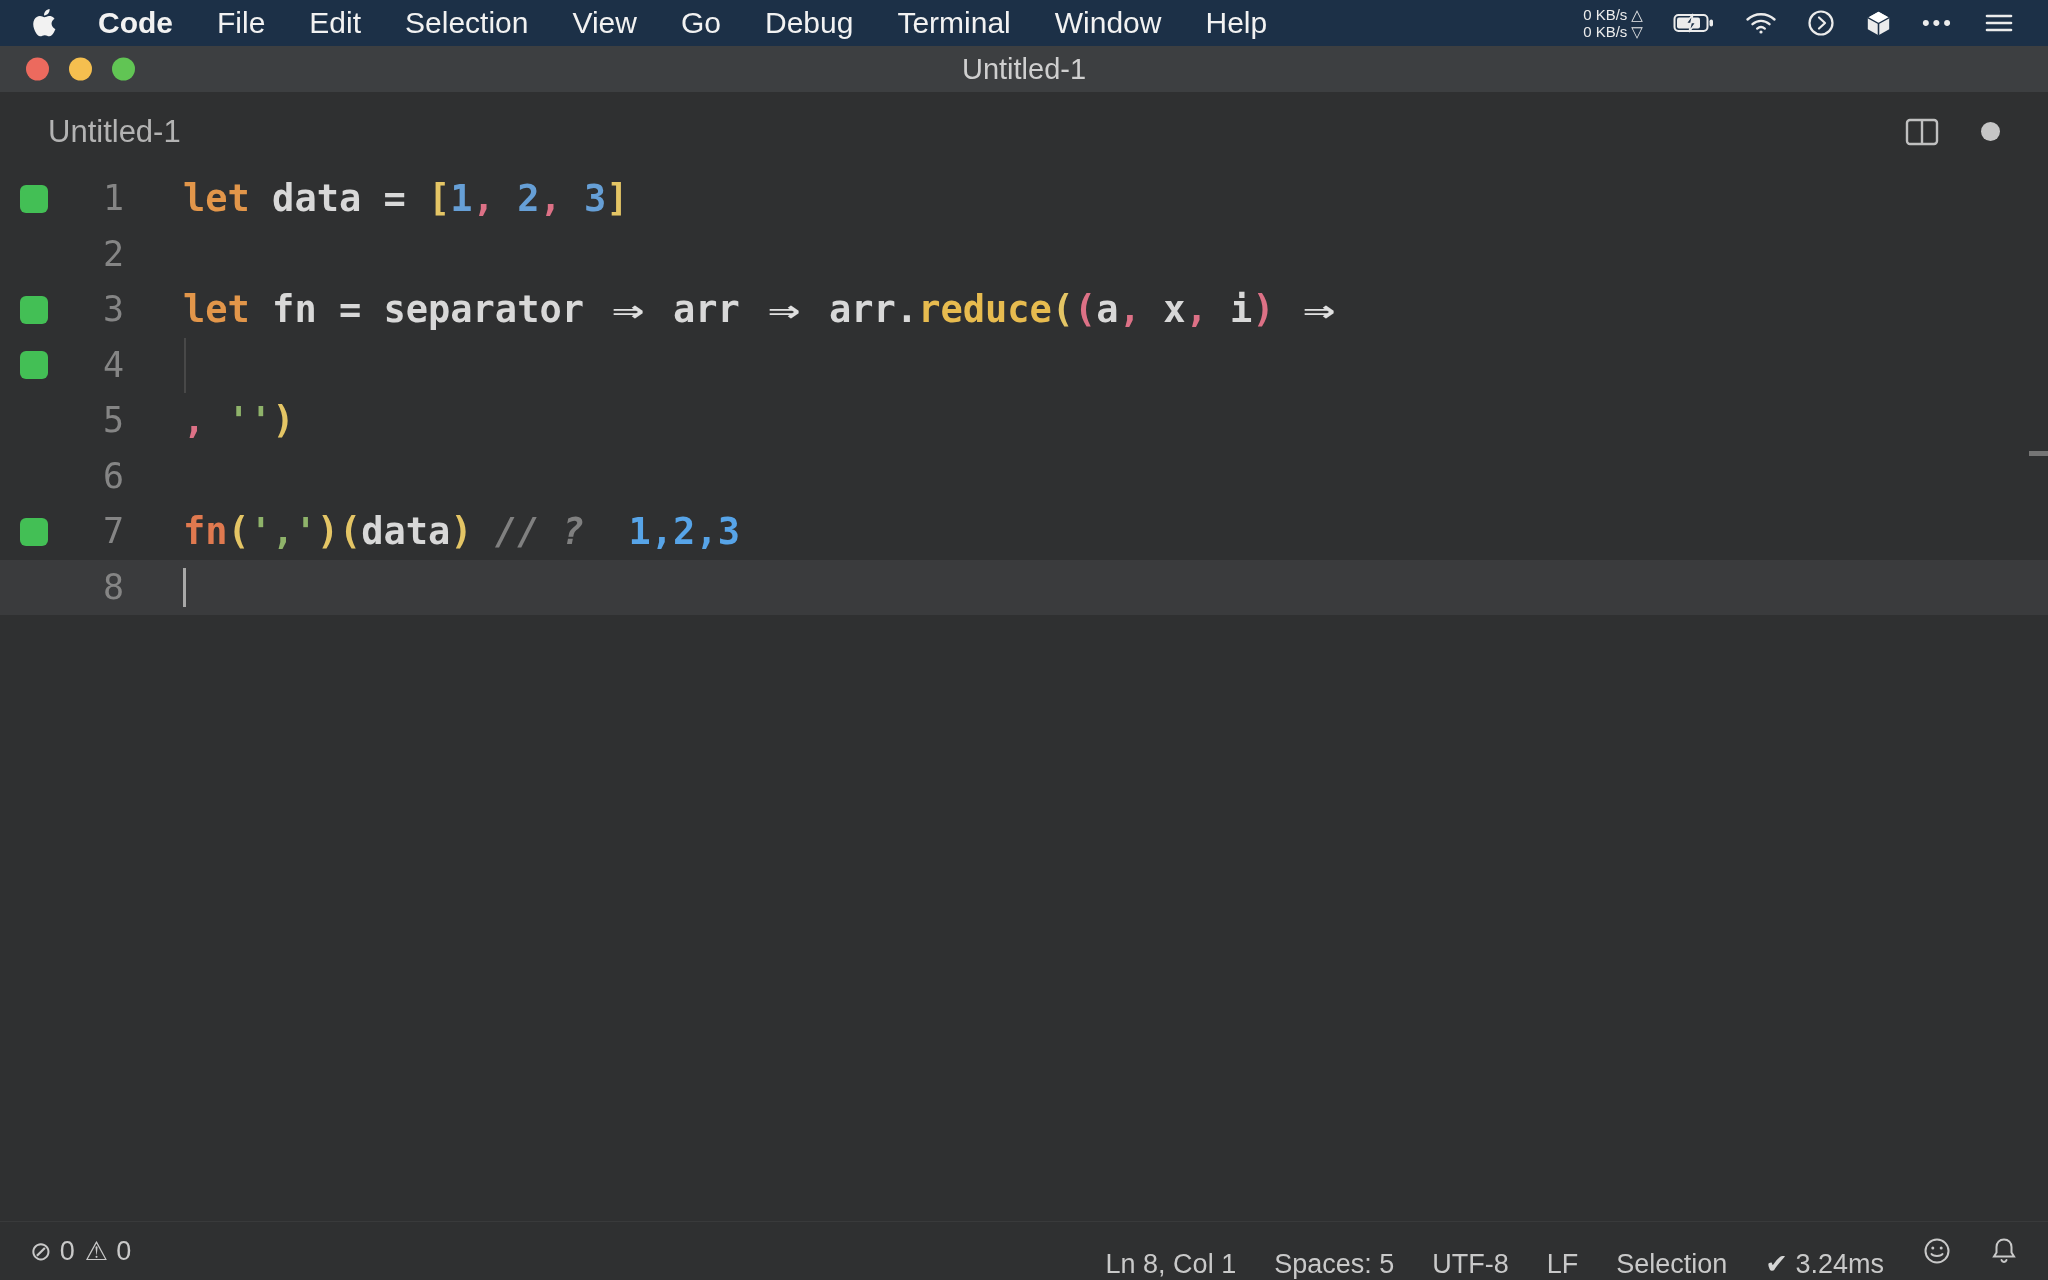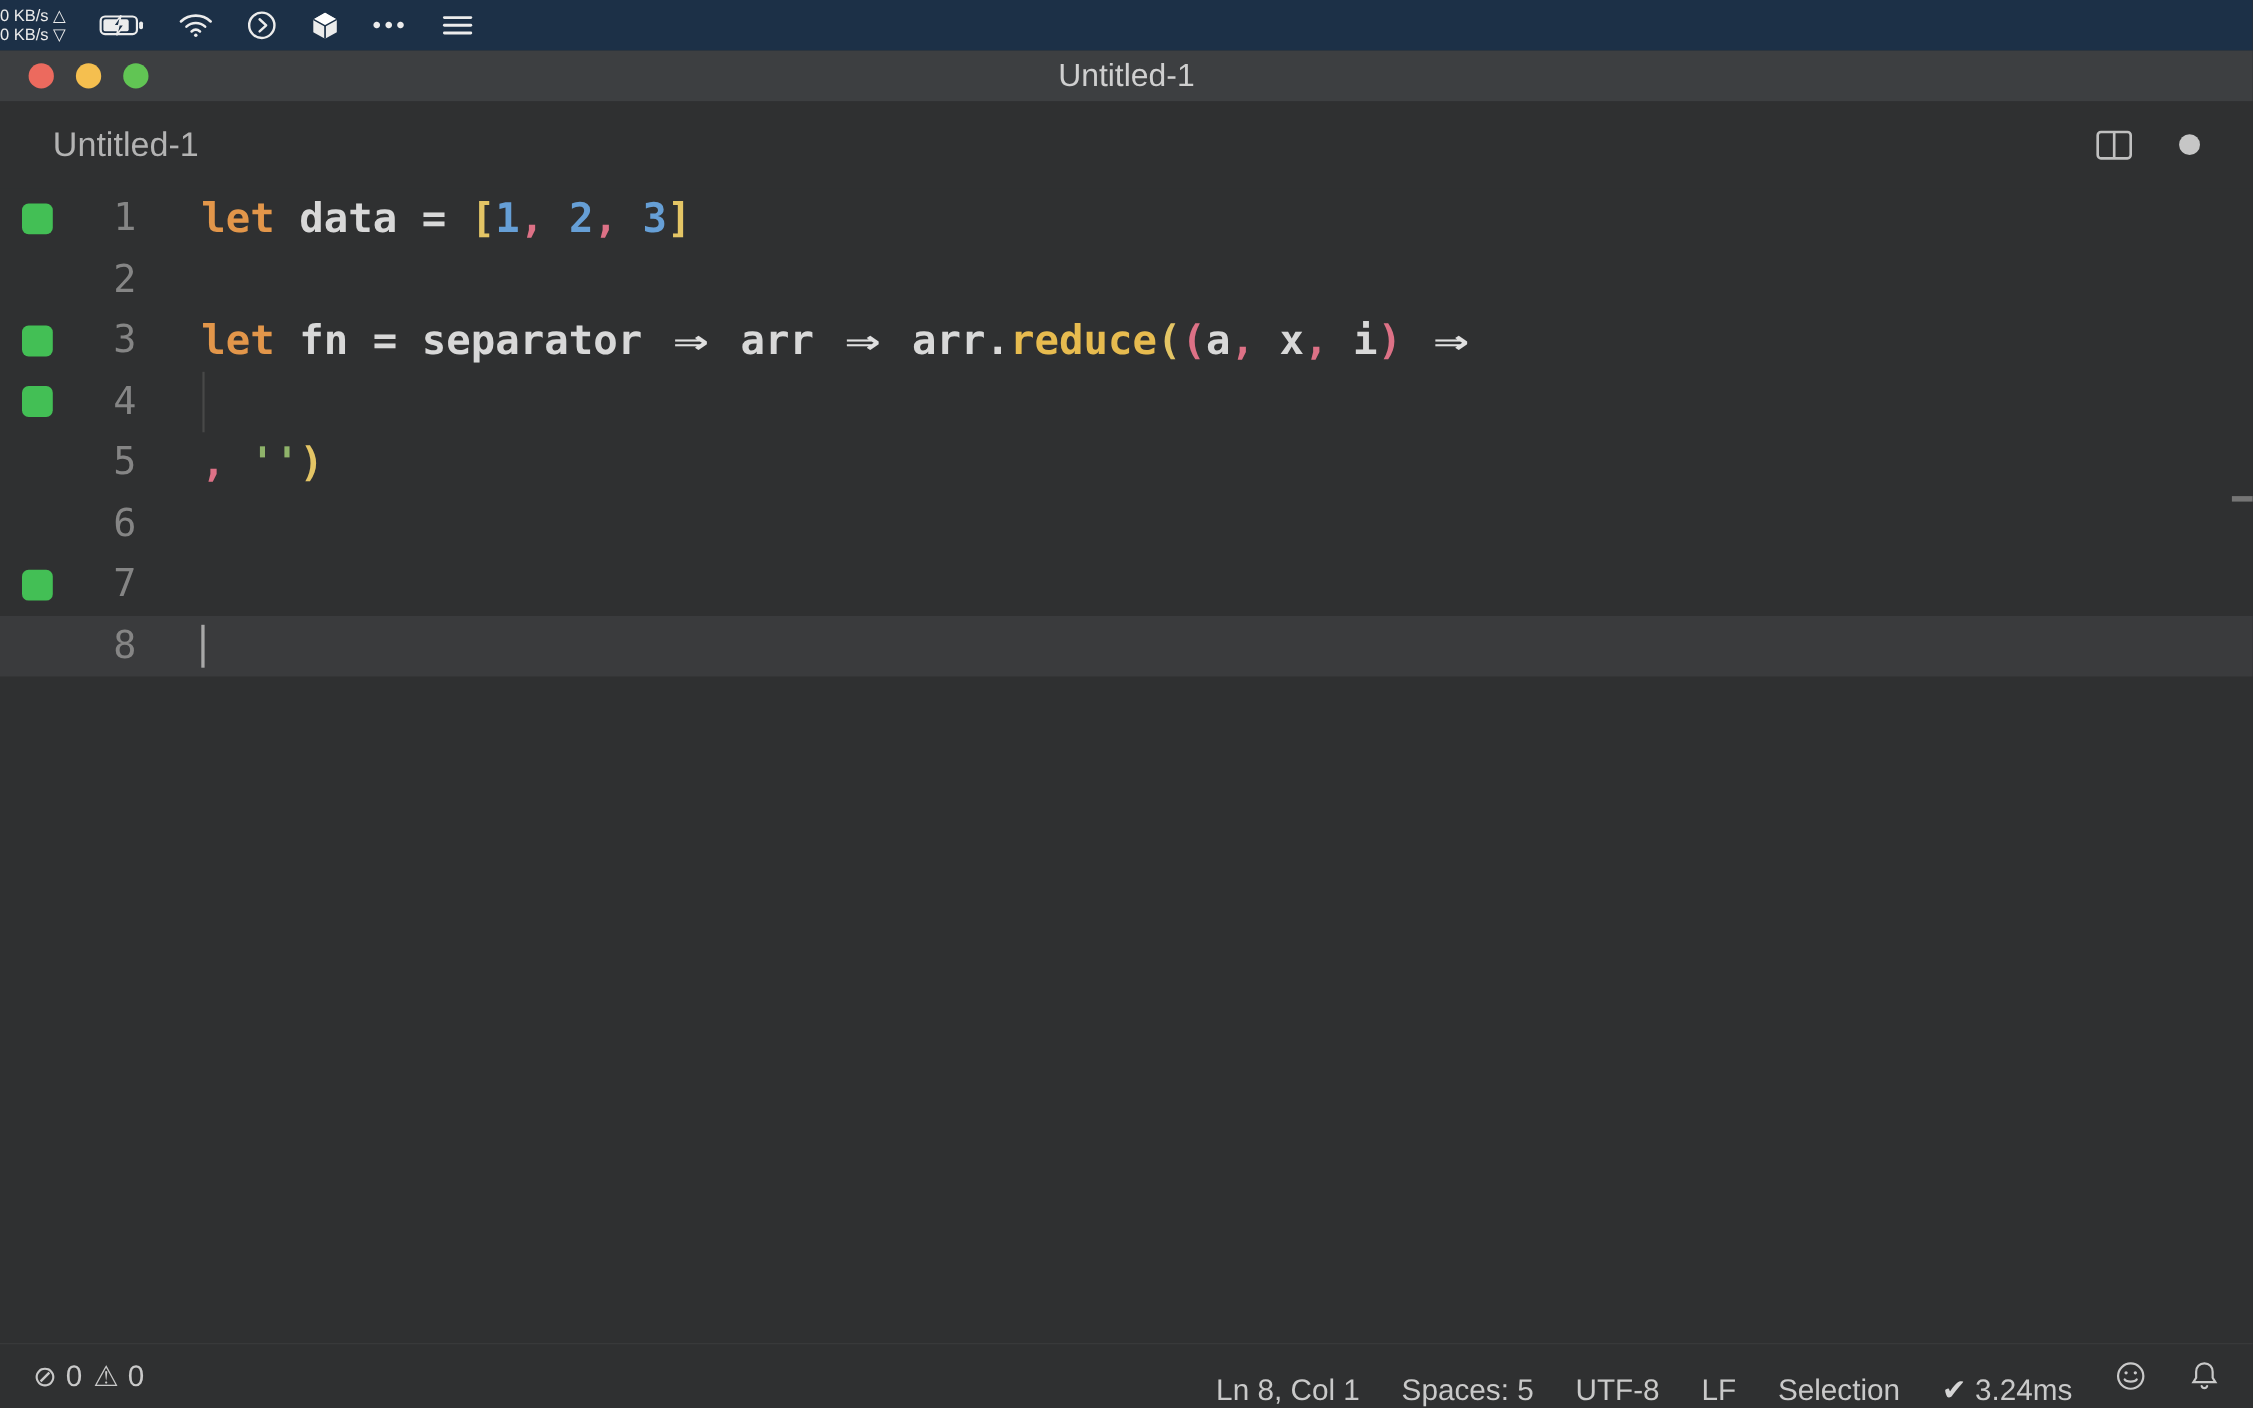--- a/index.html
+++ b/index.html
@@ -79,20 +79,40 @@
   .sb-group{display:flex;align-items:center;gap:8px;}
   .sb-ic{font-size:26px;}
   .status-item{white-space:nowrap;cursor:default;}
   .check{color:#d5d5d5;}
   svg{display:block;}
 </style>
 </head>
 <body>
 
 <div class="menubar">
+  <div class="mb-left">
+    <span class="mb-icon">
+      <svg width="24" height="28" viewBox="0 0 17 20" fill="#f2f2f2">
+        <path d="M13.9 10.6c0-2.4 2-3.6 2.1-3.7-1.1-1.7-2.9-1.9-3.5-1.9-1.5-.2-2.9.9-3.7.9-.8 0-1.9-.86-3.2-.86-1.6.02-3.1.96-4 2.4-1.7 3-.4 7.3 1.2 9.7.8 1.2 1.8 2.5 3.1 2.4 1.2-.05 1.7-.8 3.2-.8s1.9.8 3.2.78c1.3-.02 2.2-1.2 3-2.4.9-1.4 1.3-2.7 1.3-2.8-.03-.01-2.6-1-2.7-3.9z"></path>
+        <path d="M11.5 3.2c.7-.84 1.1-2 1-3.2-1 .04-2.2.67-2.9 1.5-.64.74-1.2 1.93-1.05 3.07 1.12.09 2.26-.57 2.95-1.37z"></path>
+      </svg>
+    </span>
+    <div id="menu-items" class="mb-items">
+        <div class="menu-item bold">Code</div>
+        <div class="menu-item">File</div>
+        <div class="menu-item">Edit</div>
+        <div class="menu-item">Selection</div>
+        <div class="menu-item">View</div>
+        <div class="menu-item">Go</div>
+        <div class="menu-item">Debug</div>
+        <div class="menu-item">Terminal</div>
+        <div class="menu-item">Window</div>
+        <div class="menu-item">Help</div>
+      </div>
+  </div>
   <div class="mb-right">
     <div class="net">
       <span class="row">
         <span>0 KB/s</span>
         <span>△</span>
       </span>
       <span class="row">
         <span>0 KB/s</span>
         <span>▽</span>
       </span>
@@ -185,20 +205,21 @@
         <span class="lnum">5</span>
         <span class="ltext"><span class="tk-pk">, </span><span class="tk-str">''</span><span class="tk-yl">)</span></span>
       </div>
       <div class="code-row">
         <span class="lnum">6</span>
         <span class="ltext"></span>
       </div>
       <div class="code-row">
         <span class="cov"></span>
         <span class="lnum">7</span>
+        <span class="ltext"><span class="tk-fncall">fn</span><span class="tk-yl">(</span><span class="tk-str">','</span><span class="tk-yl">)</span><span class="tk-yl">(</span><span class="tk-fg">data</span><span class="tk-yl">)</span><span class="tk-cm"> // ?</span><span class="tk-res">  1,2,3</span></span>
       </div>
       <div class="code-row current">
         <span class="lnum">8</span>
         <span class="cursor"></span>
         <span class="ltext"></span>
       </div>
     </div>
   <span class="overview-mark"></span>
 </div>
 

